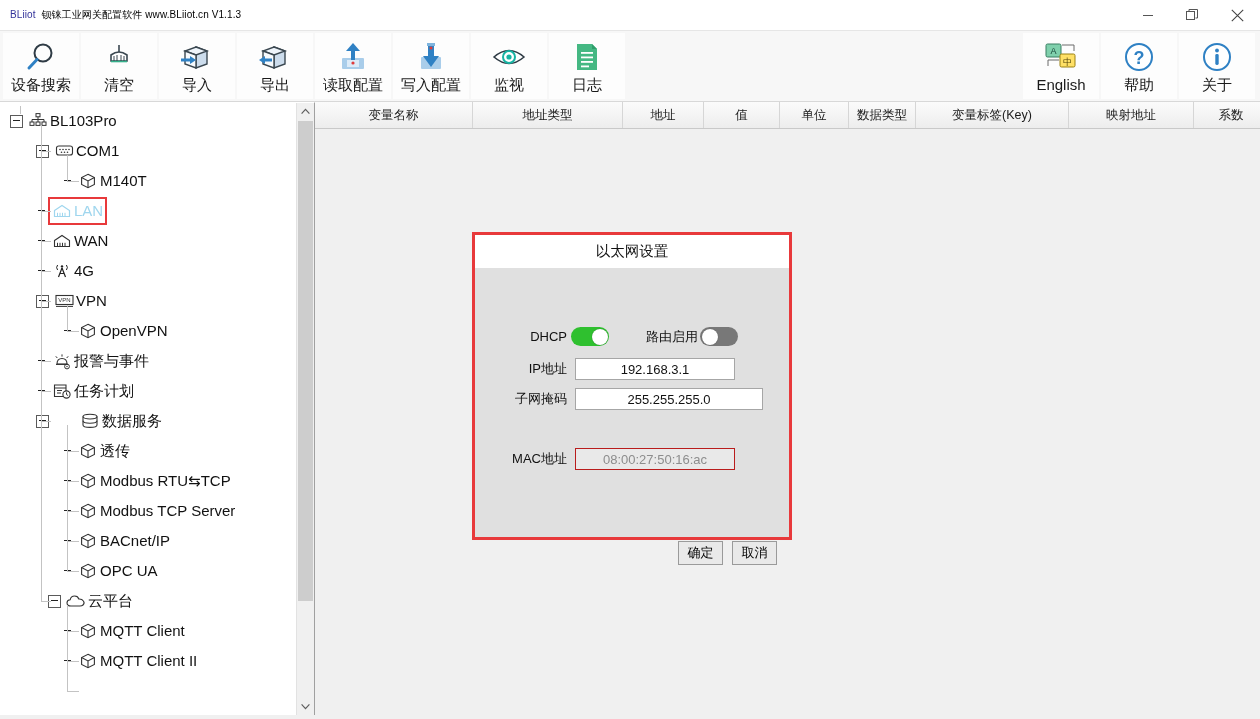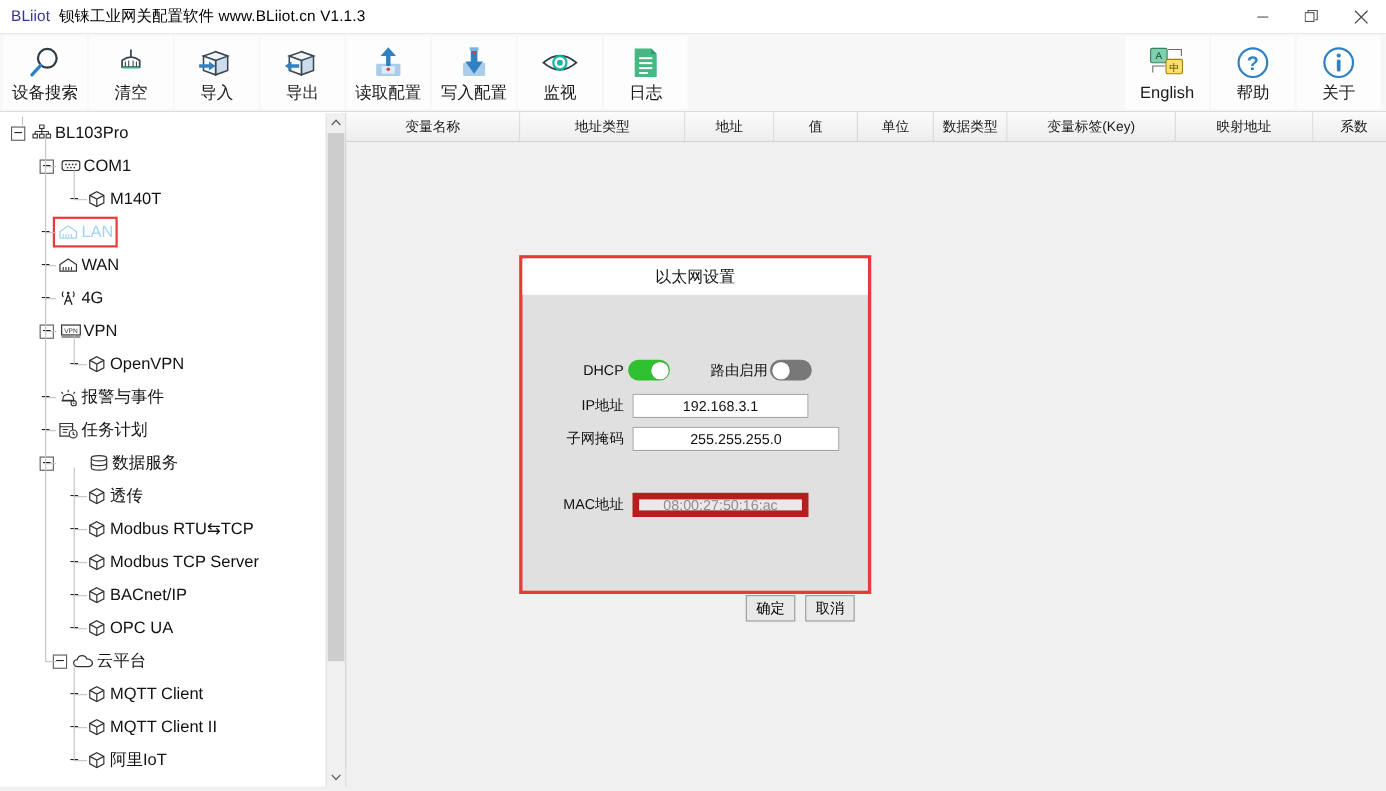--- a/index.html
+++ b/index.html
@@ -10,21 +10,21 @@
     -webkit-font-smoothing:antialiased;
   }
   .app{width:1260px;height:719px;position:relative;display:flex;flex-direction:column;background:#fff;}
 
   
   .titlebar{
     height:30px;flex:0 0 30px;display:flex;align-items:center;
     background:#ffffff;border-bottom:1px solid #e6e6e6;
     position:relative;
   }
-  .title-text{font-size:14px;padding-left:10px;letter-spacing:.1px;white-space:nowrap;}
+  .title-text{font-size:10px;padding-left:10px;letter-spacing:.1px;white-space:nowrap;}
   .title-text .brand{color:#33339a;}
   .win-btns{position:absolute;right:0;top:0;height:30px;display:flex;}
   .win-btn{width:45px;height:30px;display:flex;align-items:center;justify-content:center;cursor:default;}
   .win-btn svg{display:block;}
 
   
   .toolbar{
     height:70px;flex:0 0 70px;display:flex;align-items:stretch;
     background:#f7f7f7;border-bottom:1px solid #d8d8d8;position:relative;
   }
@@ -103,21 +103,21 @@
   }
   .dlg-body{flex:1 1 auto;position:relative;padding:0;}
 
   .row{display:flex;align-items:center;position:absolute;}
   .flabel{font-size:13px;color:#111;text-align:right;}
   .field{
     height:22px;border:1px solid #a6a6a6;background:#fff;
     font-size:13px;display:flex;align-items:center;justify-content:center;
     box-sizing:border-box;color:#111;
   }
-  .field.ro{background:#e9e9e9;border:6px solid #b91c1c;color:#8d8d8d;}
+  .field.ro{background:#e9e9e9;border:1px solid #b91c1c;color:#8d8d8d;}
 
   .toggle{width:38px;height:19px;border-radius:10px;position:relative;display:inline-block;}
   .toggle.on{background:#2fc02f;}
   .toggle.off{background:#787878;}
   .knob{position:absolute;top:1.5px;width:16px;height:16px;border-radius:50%;background:#fff;box-shadow:0 0 1px rgba(0,0,0,.45);}
   .toggle.on .knob{right:1.5px;}
   .toggle.off .knob{left:1.5px;}
 
   .dlg-btn{
     width:45px;height:24px;border:1px solid #9a9a9a;background:#e9e9e9;
@@ -540,32 +540,20 @@
             <div class="node" style="padding-left: 62px;">
               <span class="exp none"></span>
               <span class="hit">
                 <span class="ico">
                   <svg xmlns="http://www.w3.org/2000/svg" width="16" height="16" viewBox="0 0 16 16">
                     <path d="M8 1.3 L14.4 4.6 V11.4 L8 14.7 L1.6 11.4 V4.6 Z" fill="#fff" stroke="#333" stroke-width="1.1"></path>
                     <path d="M1.6 4.6 L8 7.9 L14.4 4.6 M8 7.9 V14.7" fill="none" stroke="#333" stroke-width="1.1"></path>
                   </svg>
                 </span>
                 <span class="lbl">MQTT Client II</span>
-              </span>
-            </div>
-            <div class="node" style="padding-left: 62px;">
-              <span class="exp none"></span>
-              <span class="hit">
-                <span class="ico">
-                  <svg xmlns="http://www.w3.org/2000/svg" width="16" height="16" viewBox="0 0 16 16">
-                    <path d="M8 1.3 L14.4 4.6 V11.4 L8 14.7 L1.6 11.4 V4.6 Z" fill="#fff" stroke="#333" stroke-width="1.1"></path>
-                    <path d="M1.6 4.6 L8 7.9 L14.4 4.6 M8 7.9 V14.7" fill="none" stroke="#333" stroke-width="1.1"></path>
-                  </svg>
-                </span>
-                <span class="lbl">阿里IoT</span>
               </span>
             </div>
             <div class="vline" style="left: 41px; top: 19px; height: 476px;"></div>
             <div class="hline" style="left: 41px; top: 45px; width: 10px;"></div>
             <div class="hline" style="left: 41px; top: 105px; width: 10px;"></div>
             <div class="hline" style="left: 41px; top: 135px; width: 10px;"></div>
             <div class="hline" style="left: 41px; top: 165px; width: 10px;"></div>
             <div class="hline" style="left: 41px; top: 195px; width: 10px;"></div>
             <div class="hline" style="left: 41px; top: 255px; width: 10px;"></div>
             <div class="hline" style="left: 41px; top: 285px; width: 10px;"></div>

